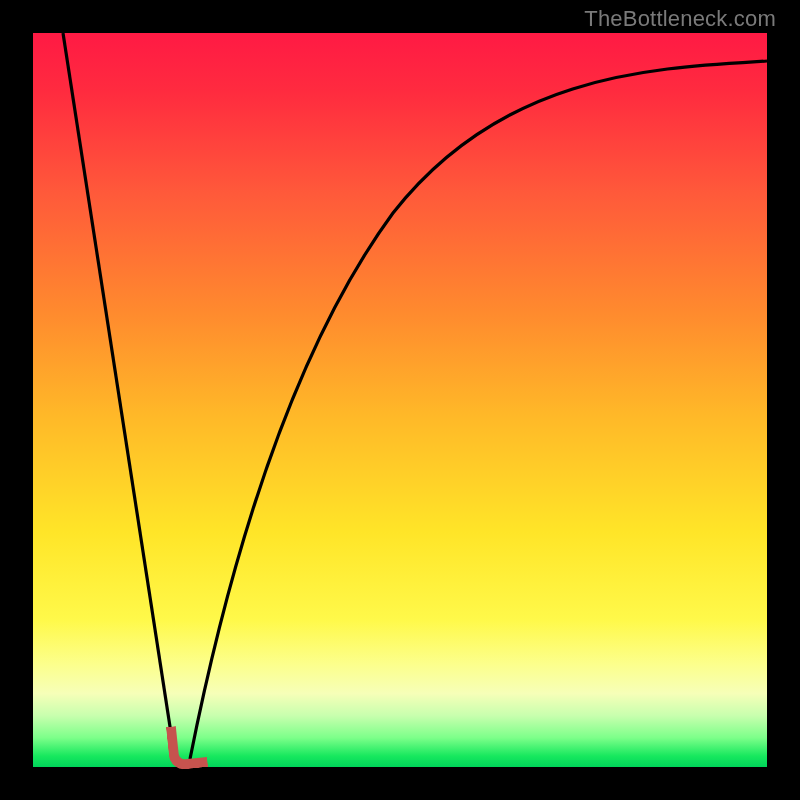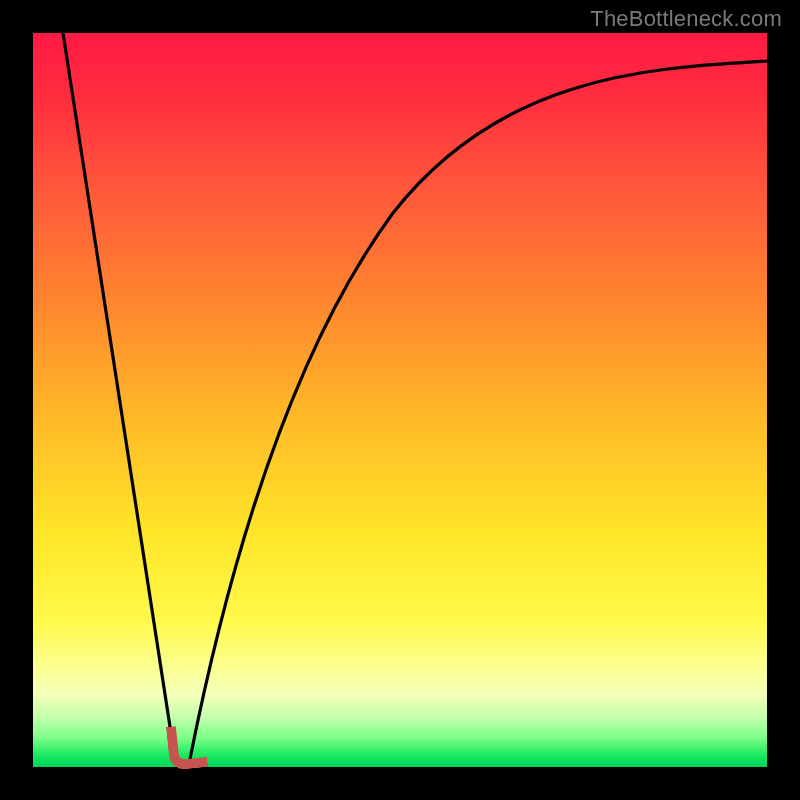--- a/index.html
+++ b/index.html
@@ -39,21 +39,21 @@
       #f6ffb8 90%,
       #c8ffae 93%,
       #7dff8a 96%,
       #17e85e 98.5%,
       #00d45a 100%
     );
   }
   .watermark {
     position: absolute;
     top: 6px;
-    right: 18px;
+    right: 24px;
     color: #7a7a7a;
     font-size: 22px;
     letter-spacing: 0.2px;
     user-select: none;
   }
   svg.curves {
     position: absolute;
     left: 0;
     top: 0;
   }

